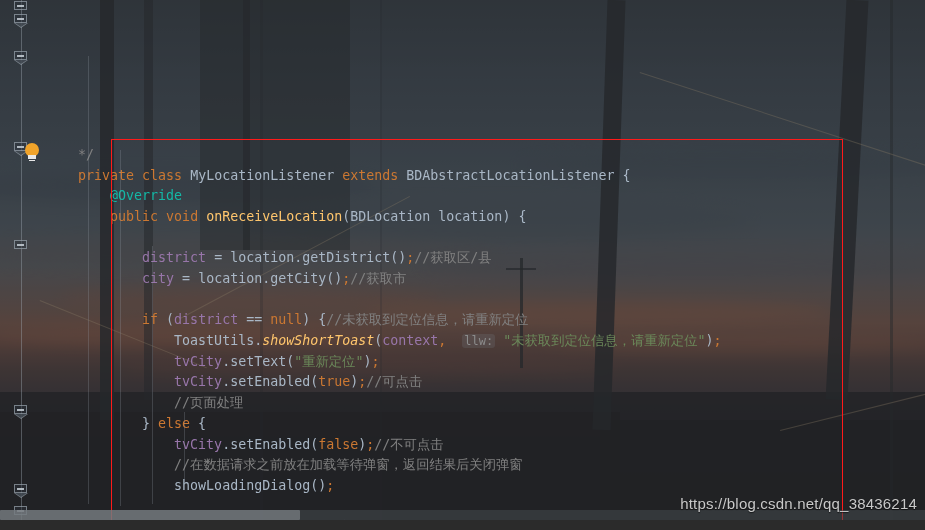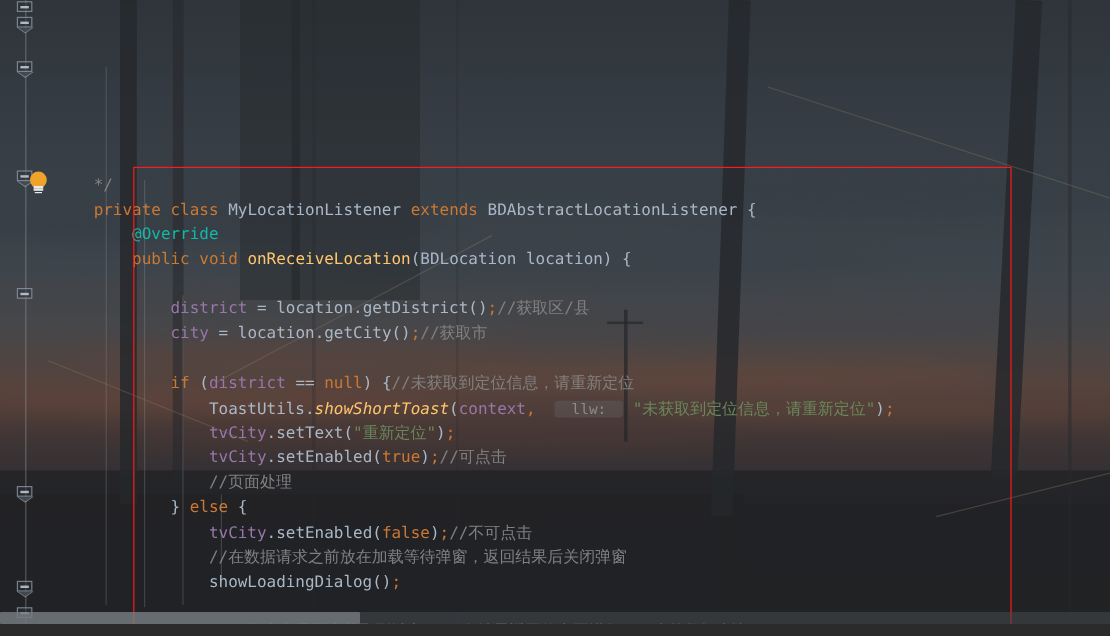--- a/index.html
+++ b/index.html
@@ -148,21 +148,21 @@
   .stc  { color: #ffc66d; font-style: italic; }
   .str  { color: #6a8759; }
   .cmt  { color: #808080; }
   .anno { color: #14b8a6; }
   .punc { color: #a9b7c6; }
   .semi { color: #cc7832; }
   .hint {
     color: #8c8c8c;
     background: rgba(120,128,136,.22);
     border-radius: 3px;
-    padding: 0 14px;
+    padding: 0 2px;
     font-size: 12px;
   }
 
   
   #redbox {
     position: absolute;
     left: 111px; top: 139px;
     width: 732px; height: 384px;
     border: 1.6px solid #ff1a1a;
     box-sizing: border-box;
@@ -305,14 +305,15 @@
     <div id="code-lines"><div class="line"><span class="punc">    </span><span class="cmt">*/</span></div><div class="line"><span class="punc">    </span><span class="kw">private</span><span class="punc"> </span><span class="kw">class</span><span class="punc"> </span><span class="ident">MyLocationListener</span><span class="punc"> </span><span class="kw">extends</span><span class="punc"> </span><span class="ident">BDAbstractLocationListener</span><span class="punc"> {</span></div><div class="line"><span class="punc">        </span><span class="anno">@Override</span></div><div class="line"><span class="punc">        </span><span class="kw">public</span><span class="punc"> </span><span class="kw">void</span><span class="punc"> </span><span class="mth">onReceiveLocation</span><span class="punc">(</span><span class="ident">BDLocation</span><span class="ident"> location</span><span class="punc">) {</span></div><div class="line">&nbsp;</div><div class="line"><span class="punc">            </span><span class="fld">district</span><span class="punc"> = </span><span class="ident">location</span><span class="punc">.</span><span class="ident">getDistrict</span><span class="punc">()</span><span class="semi">;</span><span class="cmt">//获取区/县</span></div><div class="line"><span class="punc">            </span><span class="fld">city</span><span class="punc"> = </span><span class="ident">location</span><span class="punc">.</span><span class="ident">getCity</span><span class="punc">()</span><span class="semi">;</span><span class="cmt">//获取市</span></div><div class="line">&nbsp;</div><div class="line"><span class="punc">            </span><span class="kw">if</span><span class="punc"> (</span><span class="fld">district</span><span class="punc"> == </span><span class="kw">null</span><span class="punc">) {</span><span class="cmt">//未获取到定位信息，请重新定位</span></div><div class="line"><span class="punc">                </span><span class="ident">ToastUtils</span><span class="punc">.</span><span class="stc">showShortToast</span><span class="punc">(</span><span class="fld">context</span><span class="semi">, </span><span class="punc"> </span><span class="hint">llw:</span><span class="punc"> </span><span class="str">"未获取到定位信息，请重新定位"</span><span class="punc">)</span><span class="semi">;</span></div><div class="line"><span class="punc">                </span><span class="fld">tvCity</span><span class="punc">.</span><span class="ident">setText</span><span class="punc">(</span><span class="str">"重新定位"</span><span class="punc">)</span><span class="semi">;</span></div><div class="line"><span class="punc">                </span><span class="fld">tvCity</span><span class="punc">.</span><span class="ident">setEnabled</span><span class="punc">(</span><span class="kw">true</span><span class="punc">)</span><span class="semi">;</span><span class="cmt">//可点击</span></div><div class="line"><span class="punc">                </span><span class="cmt">//页面处理</span></div><div class="line"><span class="punc">            } </span><span class="kw">else</span><span class="punc"> {</span></div><div class="line"><span class="punc">                </span><span class="fld">tvCity</span><span class="punc">.</span><span class="ident">setEnabled</span><span class="punc">(</span><span class="kw">false</span><span class="punc">)</span><span class="semi">;</span><span class="cmt">//不可点击</span></div><div class="line"><span class="punc">                </span><span class="cmt">//在数据请求之前放在加载等待弹窗，返回结果后关闭弹窗</span></div><div class="line"><span class="punc">                </span><span class="ident">showLoadingDialog</span><span class="punc">()</span><span class="semi">;</span></div><div class="line">&nbsp;</div><div class="line"><span class="punc">                </span><span class="cmt">//V7版本中需要先获取到城市ID ,在结果返回值中再进行下一步的数据查询</span></div></div>
   </div>
 
   <div id="redbox" style="left: 111px; top: 139px; width: 732px; height: 384px; border-color: rgb(255, 26, 26);"></div>
 
   <div id="hscroll">
     <div class="thumb" style="width: 300px;"></div>
   </div>
   <div id="bottombar"></div>
 
+  <div id="watermark">https://blog.csdn.net/qq_38436214</div>
 
 </div>
 
 </body></html>

